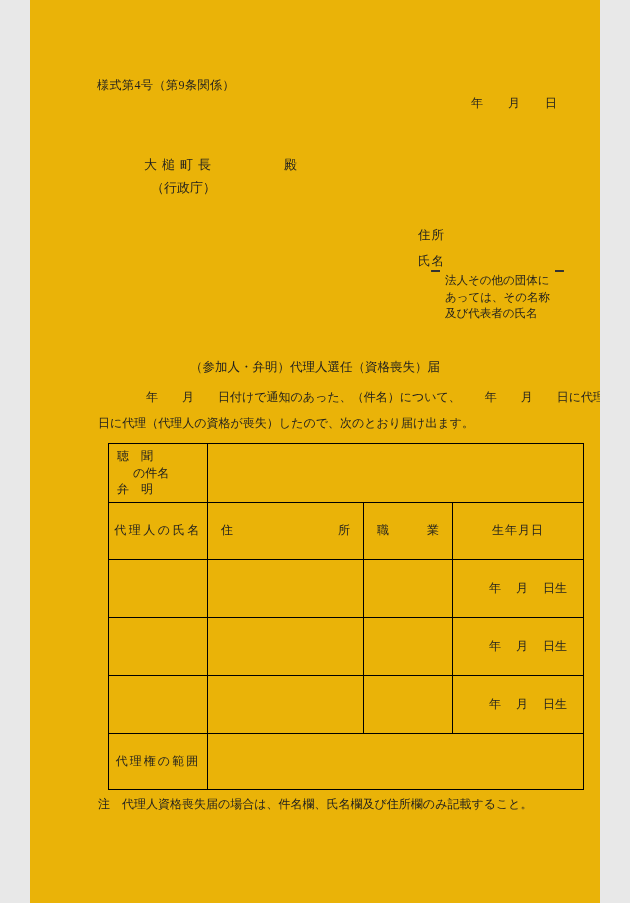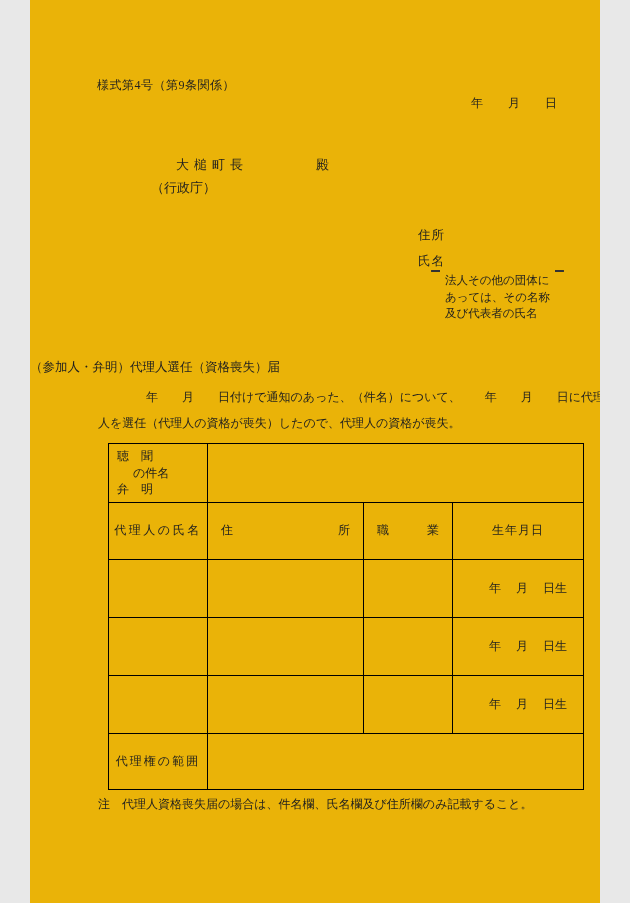--- a/index.html
+++ b/index.html
@@ -15,35 +15,35 @@
     font-size: 12px;
     overflow: hidden;
     text-decoration: underline;
   }
   .abs { position: absolute; }
 
   .form-number { left: 67px; top: 77px; letter-spacing: 0.5px; }
 
   .top-date { left: 441px; top: 95px; display: flex; gap: 25px; }
 
-  .addressee-line { left: 114px; top: 156px; font-size: 13px; white-space: nowrap; margin-left: 32px; }
+  .addressee-line { left: 114px; top: 156px; font-size: 13px; white-space: nowrap; }
   .addressee-name { letter-spacing: 5px; }
   .addressee-honorific { margin-left: 68px; }
   .agency-note { left: 121px; top: 179px; font-size: 13px; }
 
   .addr-label { left: 388px; top: 227px; font-size: 12.5px; letter-spacing: 1px; }
   .name-label { left: 388px; top: 253px; font-size: 12.5px; letter-spacing: 1px; }
 
   .corp-note { left: 401px; top: 270px; display: flex; align-items: flex-start; }
   .cbrk { width: 9px; flex: 0 0 9px; border: 1.3px solid #333; }
   .cbrk-l { border-right: none; border-radius: 9px 0 0 9px; }
   .cbrk-r { border-left: none; border-radius: 0 9px 9px 0; }
   .corp-note-text { padding: 2px 5px; font-size: 11.5px; line-height: 16.5px; white-space: nowrap; }
 
-  .doc-title { left: 0; top: 359px; width: 100%; font-size: 12.5px; }
+  .doc-title { left: 0; top: 359px; width: 100%; text-align: center; font-size: 12.5px; }
 
   .body-line1 { left: 68px; top: 389px; white-space: pre; }
   .body-line2 { left: 68px; top: 415px; white-space: pre; }
 
   table.form-table {
     position: absolute; left: 78px; top: 443px;
     width: 475px; border-collapse: collapse; table-layout: fixed;
     font-size: 12px; color: #1f1f1f;
   }
   table.form-table td { border: 1px solid #000000; vertical-align: middle; }
@@ -96,21 +96,21 @@
       <div>法人その他の団体に</div>
       <div>あっては、その名称</div>
       <div>及び代表者の氏名</div>
     </div>
     <div class="cbrk cbrk-r"></div>
   </div>
 
   <div class="abs doc-title">（参加人・弁明）代理人選任（資格喪失）届</div>
 
   <div class="abs body-line1">　　　　年　　月　　日付けで通知のあった、（件名）について、　　年　　月　　日に代理</div>
-  <div class="abs body-line2">人を選任（代理人の資格が喪失）したので、代理人の資格が喪失。</div>
+  <div class="abs body-line2">日に代理（代理人の資格が喪失）したので、次のとおり届け出ます。</div>
 
   <table class="form-table">
     <colgroup>
       <col class="col-label">
         <col class="col-addr">
         <col class="col-occ">
         <col class="col-birth">
     </colgroup>
     <tbody>
       <tr>

